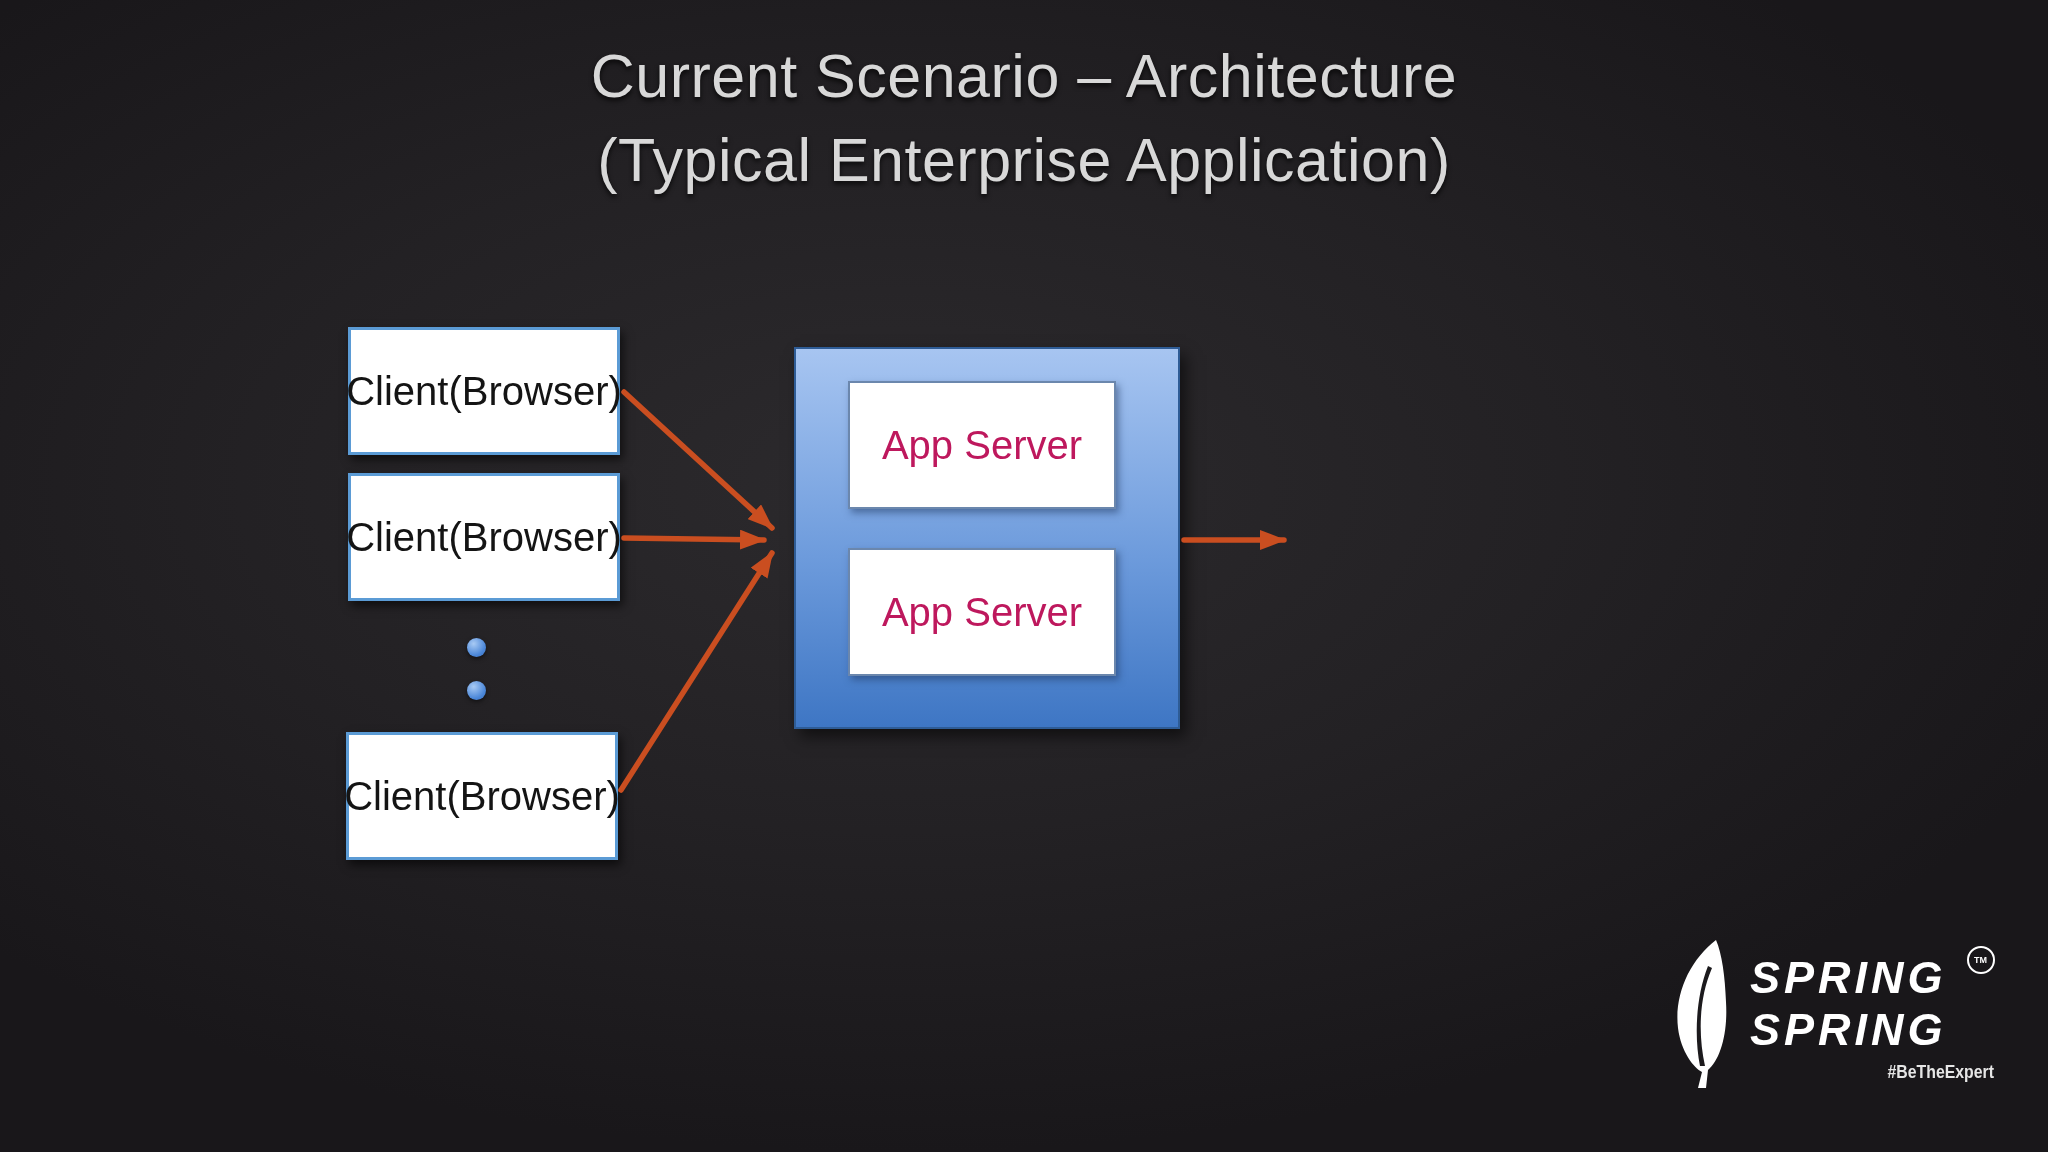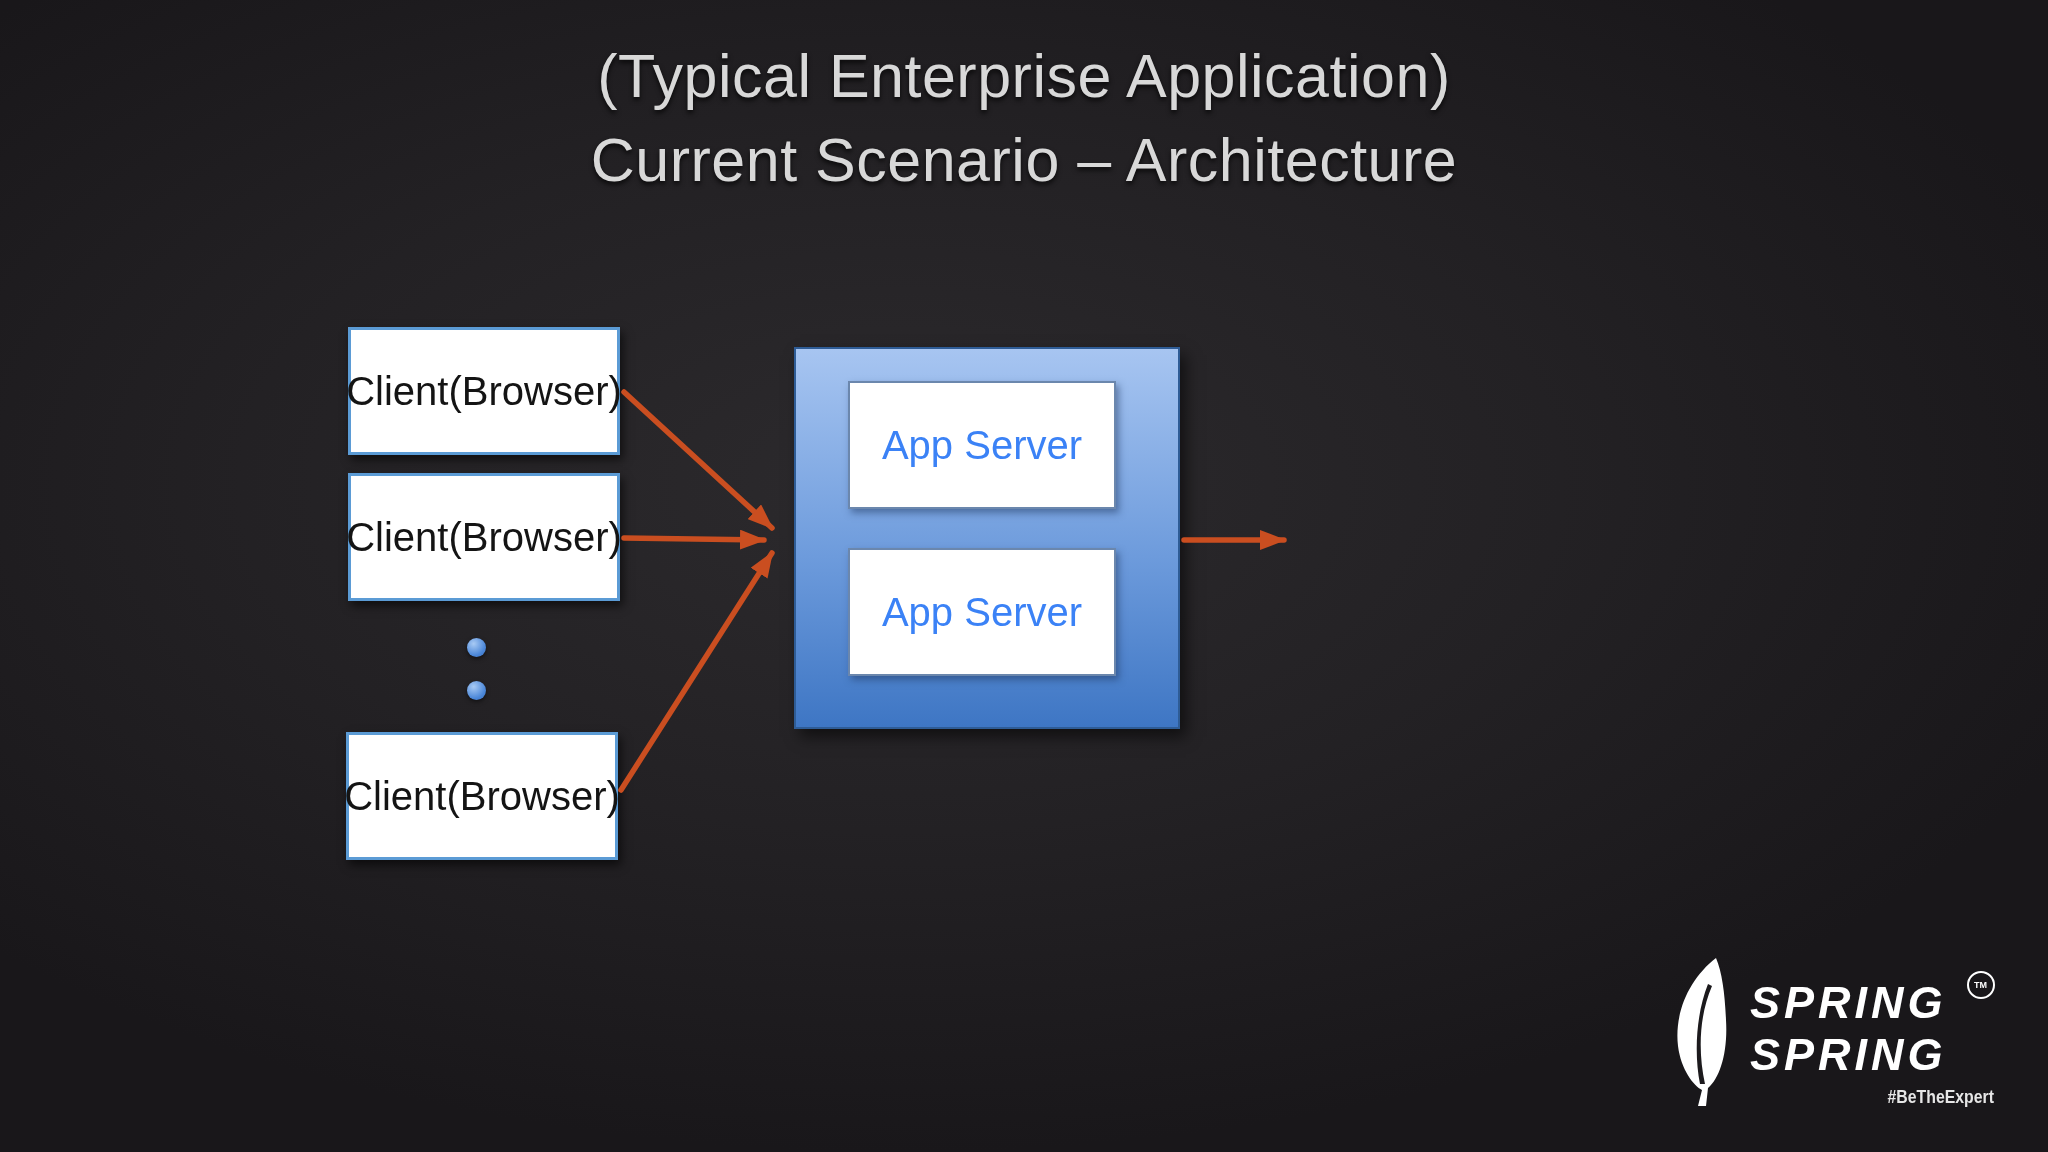--- a/index.html
+++ b/index.html
@@ -84,21 +84,21 @@
     left: 52px;
     width: 268px;
     height: 128px;
     background: #ffffff;
     border: 2px solid var(--inner-border, #6b87ad);
     box-sizing: border-box;
     box-shadow: 3px 4px 7px rgba(30,54,96,0.5);
     display: flex;
     align-items: center;
     justify-content: center;
-    color: #3b82f6;
+    color: #be185d;
     font-size: 40px;
   }
   .server-box.s1 { top: 32px; }
   .server-box.s2 { top: 199px; }
 
   
   .db-panel {
     position: absolute;
     left: 1309px;
     top: 406px;
@@ -136,21 +136,21 @@
   .arrow-head-fill { fill: var(--arrow, #ca4e20); }
 
   
   .logo {
     position: absolute;
     left: 1672px;
     top: 938px;
     width: 330px;
     height: 170px;
     display: flex;
-    align-items: flex-end;
+    align-items: flex-start;
     gap: 16px;
     color: #ffffff;
   }
   .logo-text {
     display: flex;
     flex-direction: column;
     padding-top: 14px;
   }
   .brand-line {
     font-size: 45px;
@@ -185,22 +185,22 @@
     transform: scaleX(0.88);
     transform-origin: right;
   }
 </style>
 </head>
 <body>
 
 <div class="slide">
 
   <div class="title">
+    <div>Current Scenario – Architecture</div>
     <div>(Typical Enterprise Application)</div>
-    <div>Current Scenario – Architecture</div>
   </div>
 
   <div class="client-box c1">
     <div>Client</div>
     <div>(Browser)</div>
   </div>
   <div class="client-box c2">
     <div>Client</div>
     <div>(Browser)</div>
   </div>

